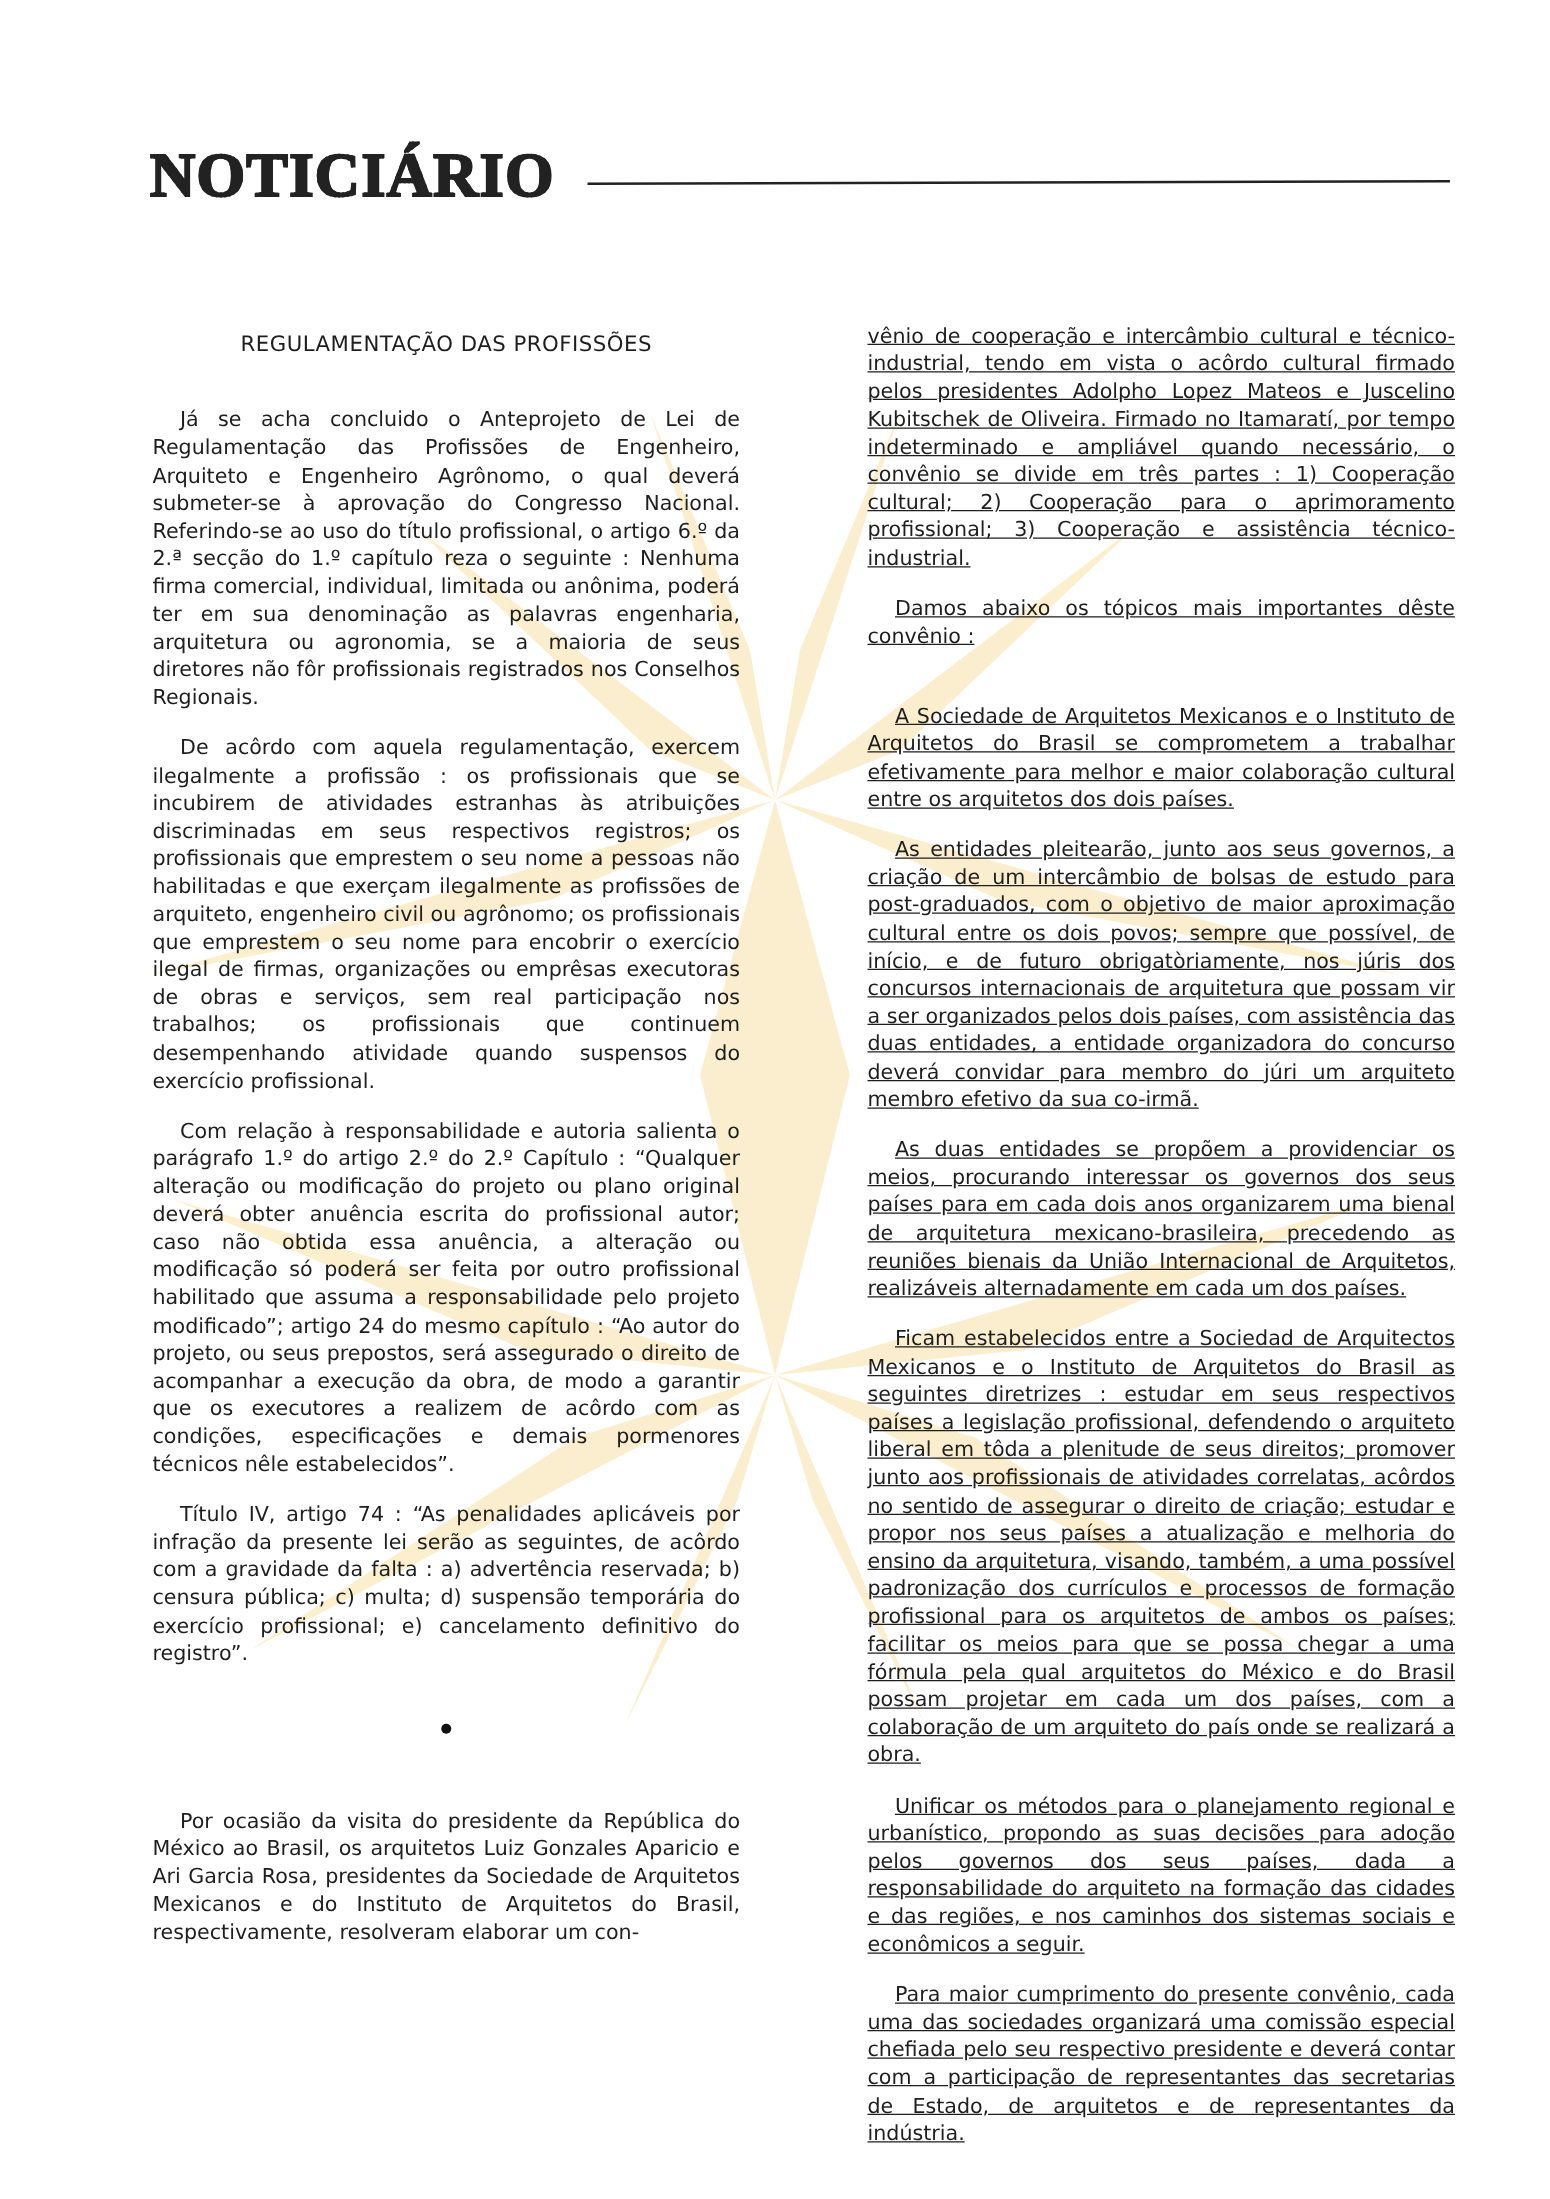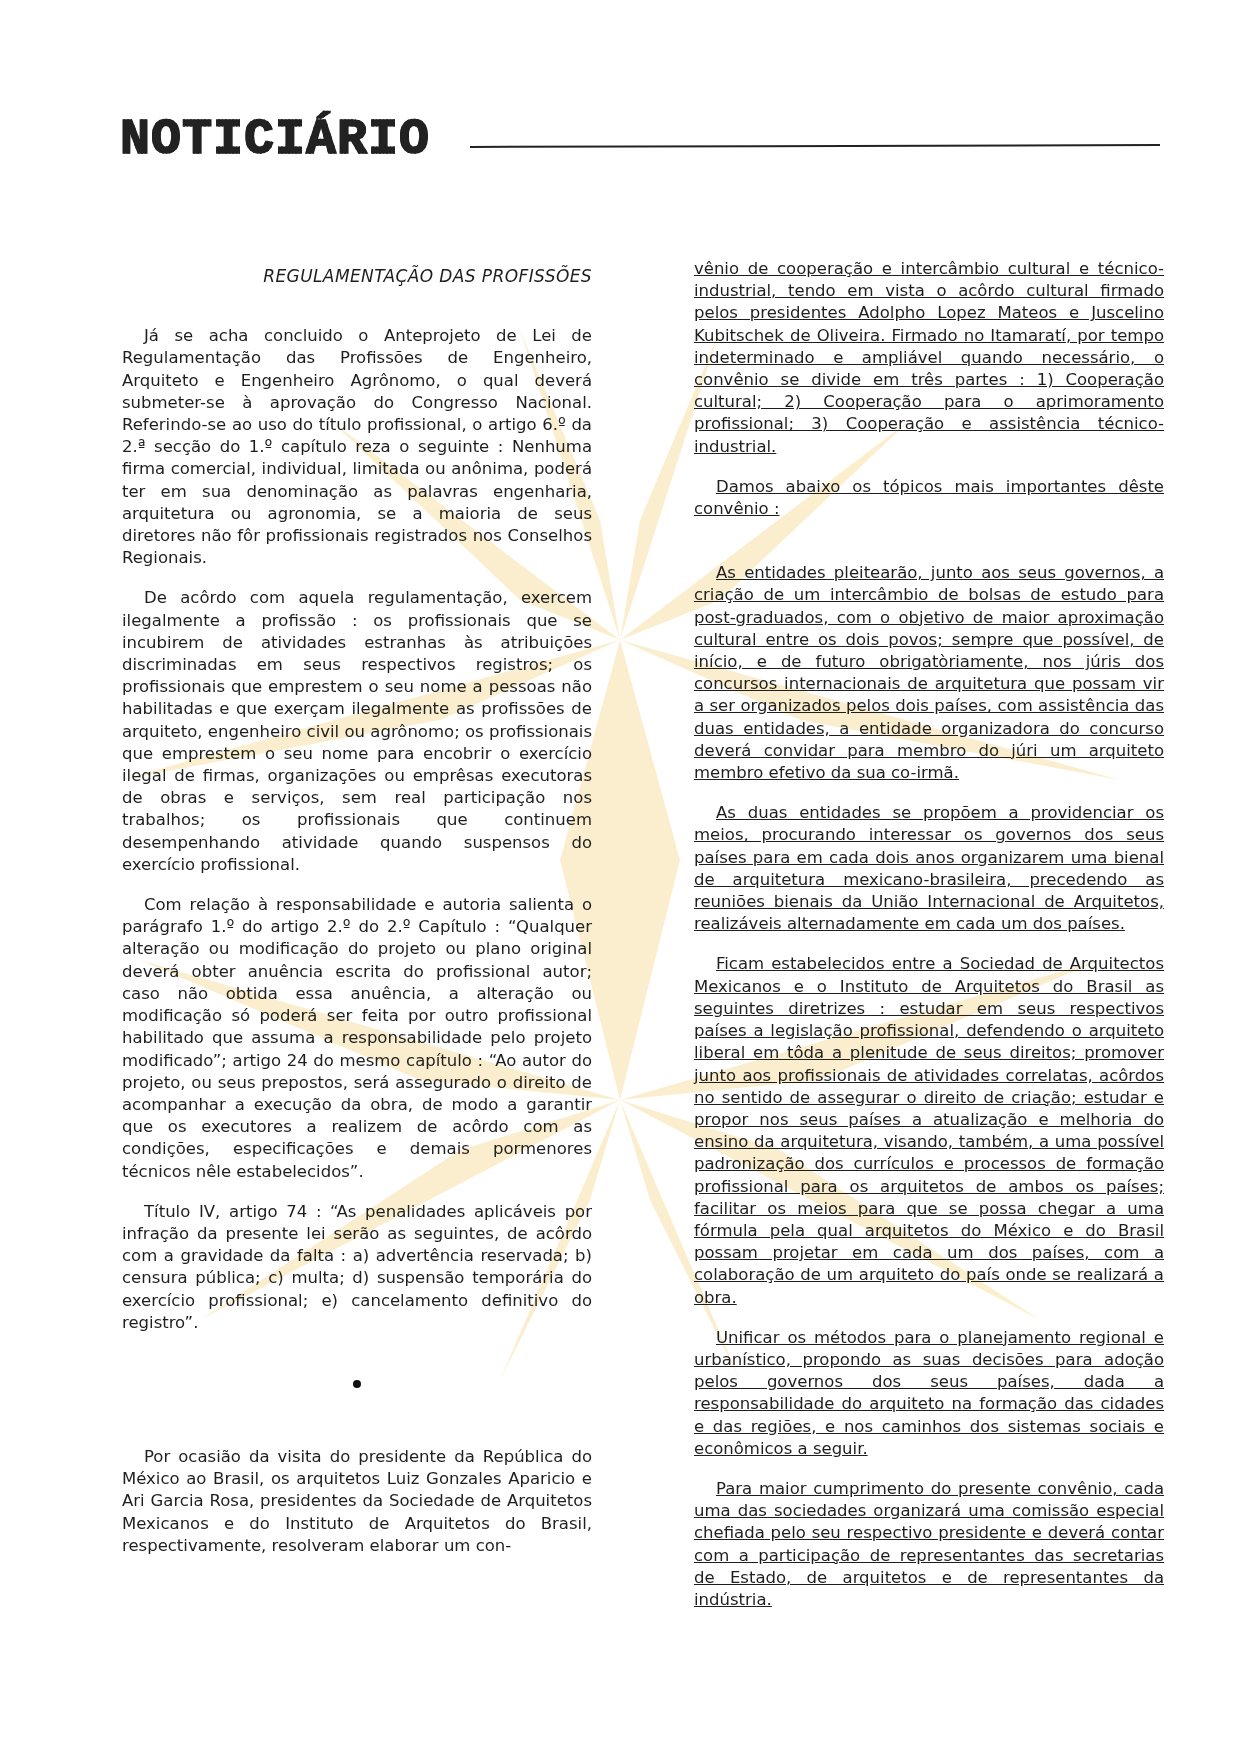--- a/index.html
+++ b/index.html
@@ -3,36 +3,36 @@
 <meta charset="utf-8">
 <style>
   html, body { margin: 0; padding: 0; }
   body {
     width: 1240px; height: 1759px; background: #ffffff; position: relative;
     overflow: hidden; font-family: "DejaVu Sans", sans-serif; color: #1e1e1e;
   }
   .watermark { position: absolute; left: 0; top: 0; width: 1240px; height: 1759px; z-index: 0; pointer-events: none; }
   .masthead { position: absolute; left: 120px; top: 110px; width: 1040px; height: 60px; z-index: 1; }
   .masthead-title {
-    position: absolute; left: 0; top: 0; font-family: Liberation Mono, monospace;
+    position: absolute; left: 0; top: 0; font-family: Liberation Serif, serif;
     font-weight: bold; font-size: 50px; letter-spacing: 1px; line-height: 60px;
     color: #fff;
     -webkit-text-stroke: 1.6px #222;
     text-shadow:
       0 0 0 #222;
     background: repeating-linear-gradient(90deg, #222 0 1.5px, #fff 1.5px 3.5px);
     -webkit-background-clip: text; background-clip: text;
     -webkit-text-fill-color: transparent;
   }
   .masthead-rule { position: absolute; left: 350px; top: 35px; width: 690px; height: 2px; background: #222; transform: rotate(-0.15deg); }
 
   .column { position: absolute; z-index: 1; width: 470px; font-size: 16.5px; line-height: 22.2px; text-align: justify; }
   .col-left { left: 122px; top: 265px; }
   .col-right { left: 694px; top: 258px; text-decoration: underline; }
-  .section-heading { font-size: 17px; letter-spacing: 0.4px; margin: 0 0 38px 0; font-weight: normal; text-align: right; font-style: italic; }
+  .section-heading { font-size: 17px; letter-spacing: 0.4px; margin: 0 0 38px 0; font-weight: normal; text-align: center; }
   .para { margin: 0 0 18px 0; text-indent: 22px; hyphens: manual; }
   .para.no-indent { text-indent: 0; }
   .separator { text-align: center; font-size: 22px; margin: 36px 0 54px 0; line-height: 22px; }
   .gap-after { margin-bottom: 42px; }
   .bullet-dot { display: inline-block; width: 8px; height: 8px; border-radius: 50%; background: #111; }
 </style>
 </head>
 <body>
 
 <svg class="watermark" viewBox="0 0 1240 1759">
@@ -74,20 +74,21 @@
 
     <article>
       <p class="para">Por ocasião da visita do presidente da República do México ao Brasil, os arquitetos Luiz Gonzales Aparicio e Ari Garcia Rosa, presidentes da Sociedade de Arquitetos Mexicanos e do Instituto de Arquitetos do Brasil, respectivamente, resolveram elaborar um con-</p>
     </article>
   </section>
 
   <section class="column col-right">
     <article>
       <p class="para no-indent">vênio de cooperação e intercâmbio cultural e técnico-industrial, tendo em vista o acôrdo cultural firmado pelos presidentes Adolpho Lopez Mateos e Juscelino Kubitschek de Oliveira. Firmado no Itamaratí, por tempo indeterminado e ampliável quando necessário, o convênio se divide em três partes : 1) Cooperação cultural; 2) Cooperação para o aprimoramento profissional; 3) Cooperação e assistência técnico-industrial.</p>
       <p class="para gap-after">Damos abaixo os tópicos mais importantes dêste convênio :</p>
+      <p class="para">A Sociedade de Arquitetos Mexicanos e o Instituto de Arquitetos do Brasil se comprometem a trabalhar efetivamente para melhor e maior colaboração cultural entre os arquitetos dos dois países.</p>
       <p class="para">As entidades pleitearão, junto aos seus governos, a criação de um intercâmbio de bolsas de estudo para post-graduados, com o objetivo de maior aproximação cultural entre os dois povos; sempre que possível, de início, e de futuro obrigatòriamente, nos júris dos concursos internacionais de arquitetura que possam vir a ser organizados pelos dois países, com assistência das duas entidades, a entidade organizadora do concurso deverá convidar para membro do júri um arquiteto membro efetivo da sua co-irmã.</p>
       <p class="para">As duas entidades se propõem a providenciar os meios, procurando interessar os governos dos seus países para em cada dois anos organizarem uma bienal de arquitetura mexicano-brasileira, precedendo as reuniões bienais da União Internacional de Arquitetos, realizáveis alternadamente em cada um dos países.</p>
       <p class="para">Ficam estabelecidos entre a Sociedad de Arquitectos Mexicanos e o Instituto de Arquitetos do Brasil as seguintes diretrizes : estudar em seus respectivos países a legislação profissional, defendendo o arquiteto liberal em tôda a plenitude de seus direitos; promover junto aos profissionais de atividades correlatas, acôrdos no sentido de assegurar o direito de criação; estudar e propor nos seus países a atualização e melhoria do ensino da arquitetura, visando, também, a uma possível padronização dos currículos e processos de formação profissional para os arquitetos de ambos os países; facilitar os meios para que se possa chegar a uma fórmula pela qual arquitetos do México e do Brasil possam projetar em cada um dos países, com a colaboração de um arquiteto do país onde se realizará a obra.</p>
       <p class="para">Unificar os métodos para o planejamento regional e urbanístico, propondo as suas decisões para adoção pelos governos dos seus países, dada a responsabilidade do arquiteto na formação das cidades e das regiões, e nos caminhos dos sistemas sociais e econômicos a seguir.</p>
       <p class="para">Para maior cumprimento do presente convênio, cada uma das sociedades organizará uma comissão especial chefiada pelo seu respectivo presidente e deverá contar com a participação de representantes das secretarias de Estado, de arquitetos e de representantes da indústria.</p>
     </article>
   </section>
 </main>
 
 </body></html>

